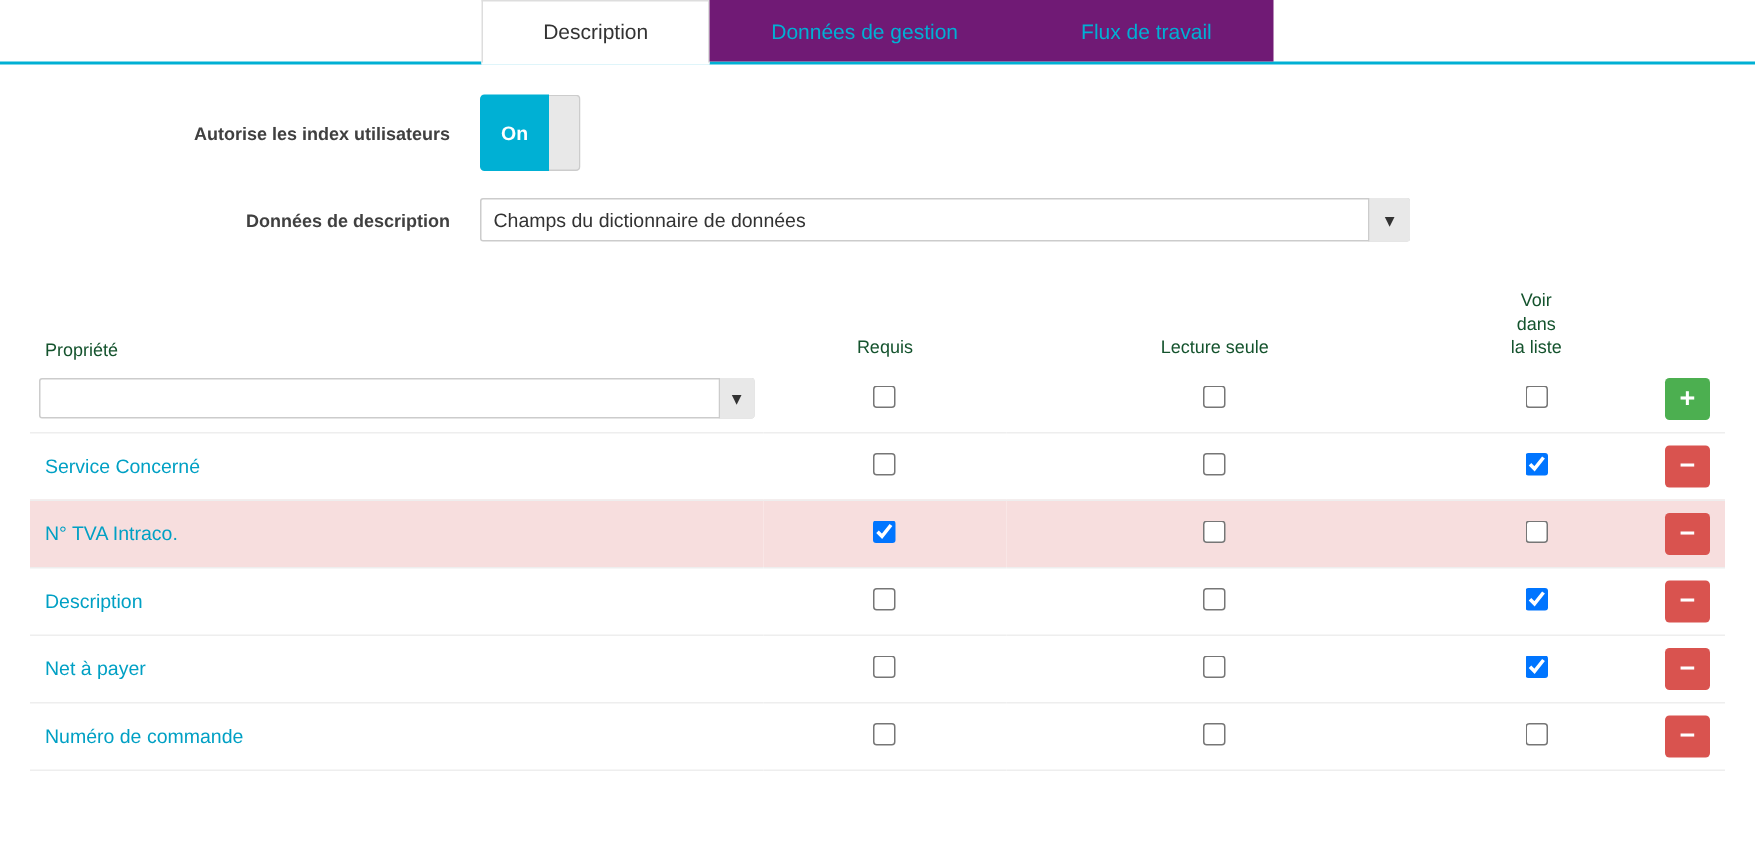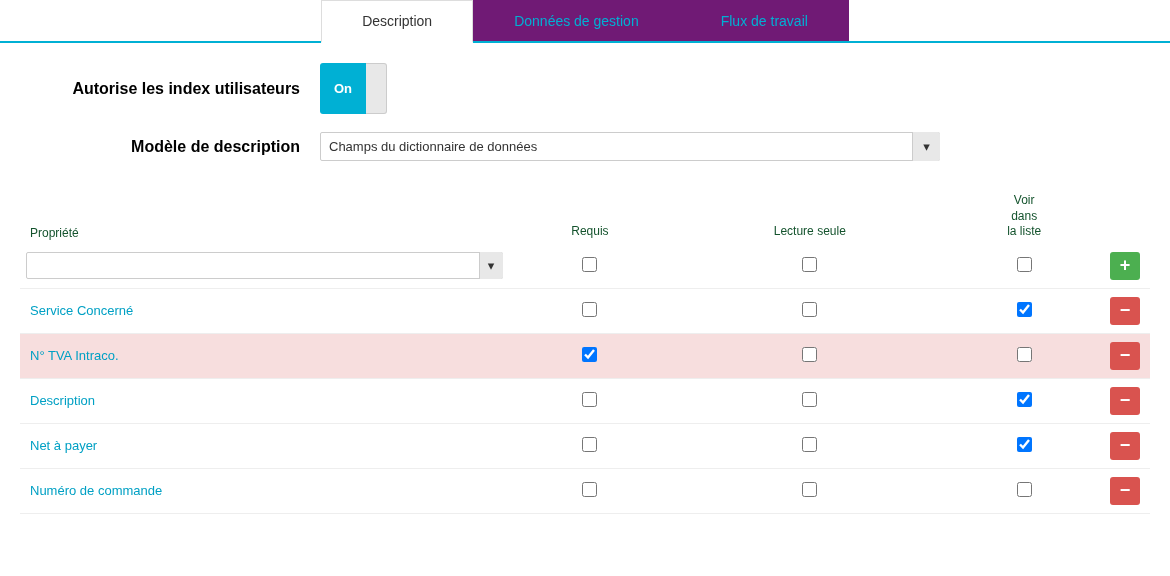--- a/index.html
+++ b/index.html
@@ -43,22 +43,22 @@
     .form-section {
       padding: 20px 40px 10px 40px;
     }
     .form-row {
       display: flex;
       align-items: center;
       margin-bottom: 18px;
     }
     .form-label {
       font-weight: bold;
-      font-size: 16px;
-      color: #000000;
+      font-size: 12px;
+      color: #404040;
       text-align: right;
       min-width: 280px;
       padding-right: 20px;
     }
 
     
     .toggle-btn {
       background: #00b0d4;
       color: #fff;
       border: none;
@@ -246,21 +246,21 @@
 
   <div class="form-row">
     <div class="form-label">Autorise les index utilisateurs</div>
     <div class="toggle-wrap">
       <button class="toggle-btn">On</button>
       <div class="toggle-side"></div>
     </div>
   </div>
 
   <div class="form-row">
-    <div class="form-label">Modèle de description</div>
+    <div class="form-label">Données de description</div>
     <div class="select-wrap">
       <select>
         <option>Champs du dictionnaire de données</option>
       </select>
       <div class="select-arrow">▾</div>
     </div>
   </div>
 </div>
 
 <div class="table-wrap">

